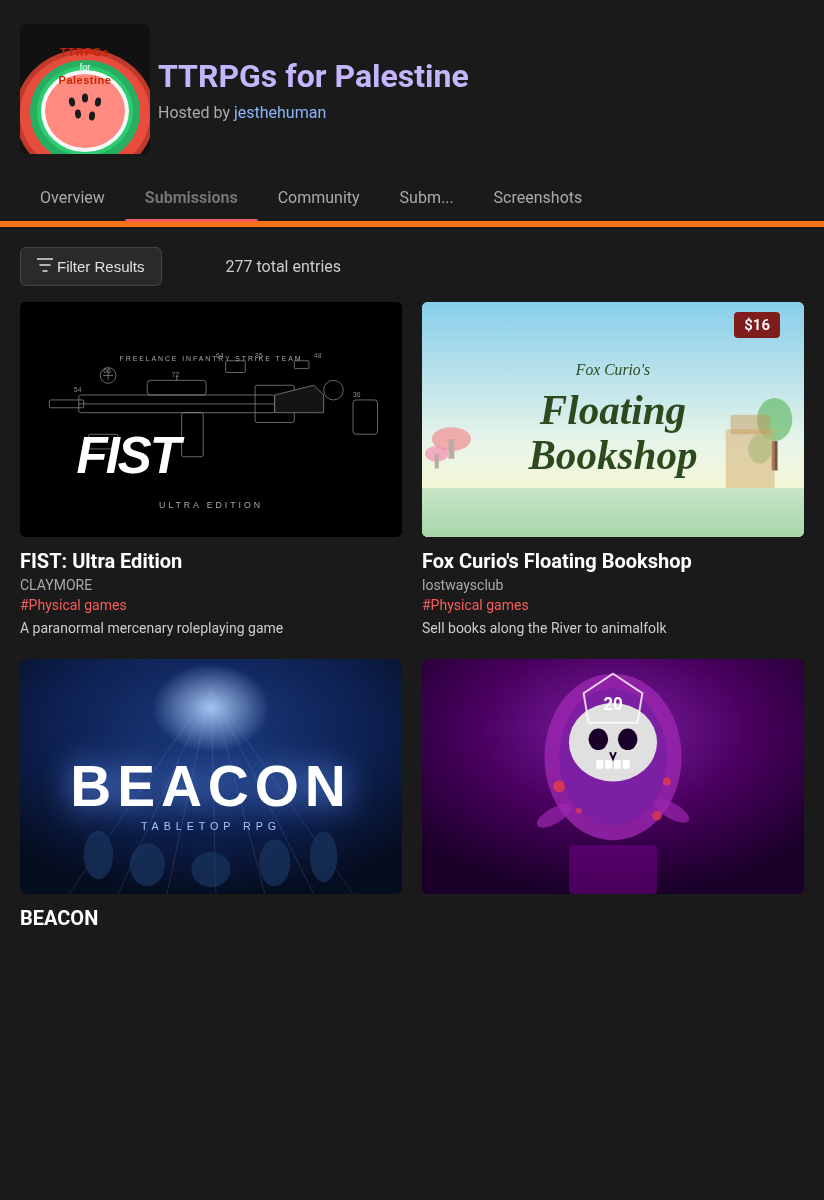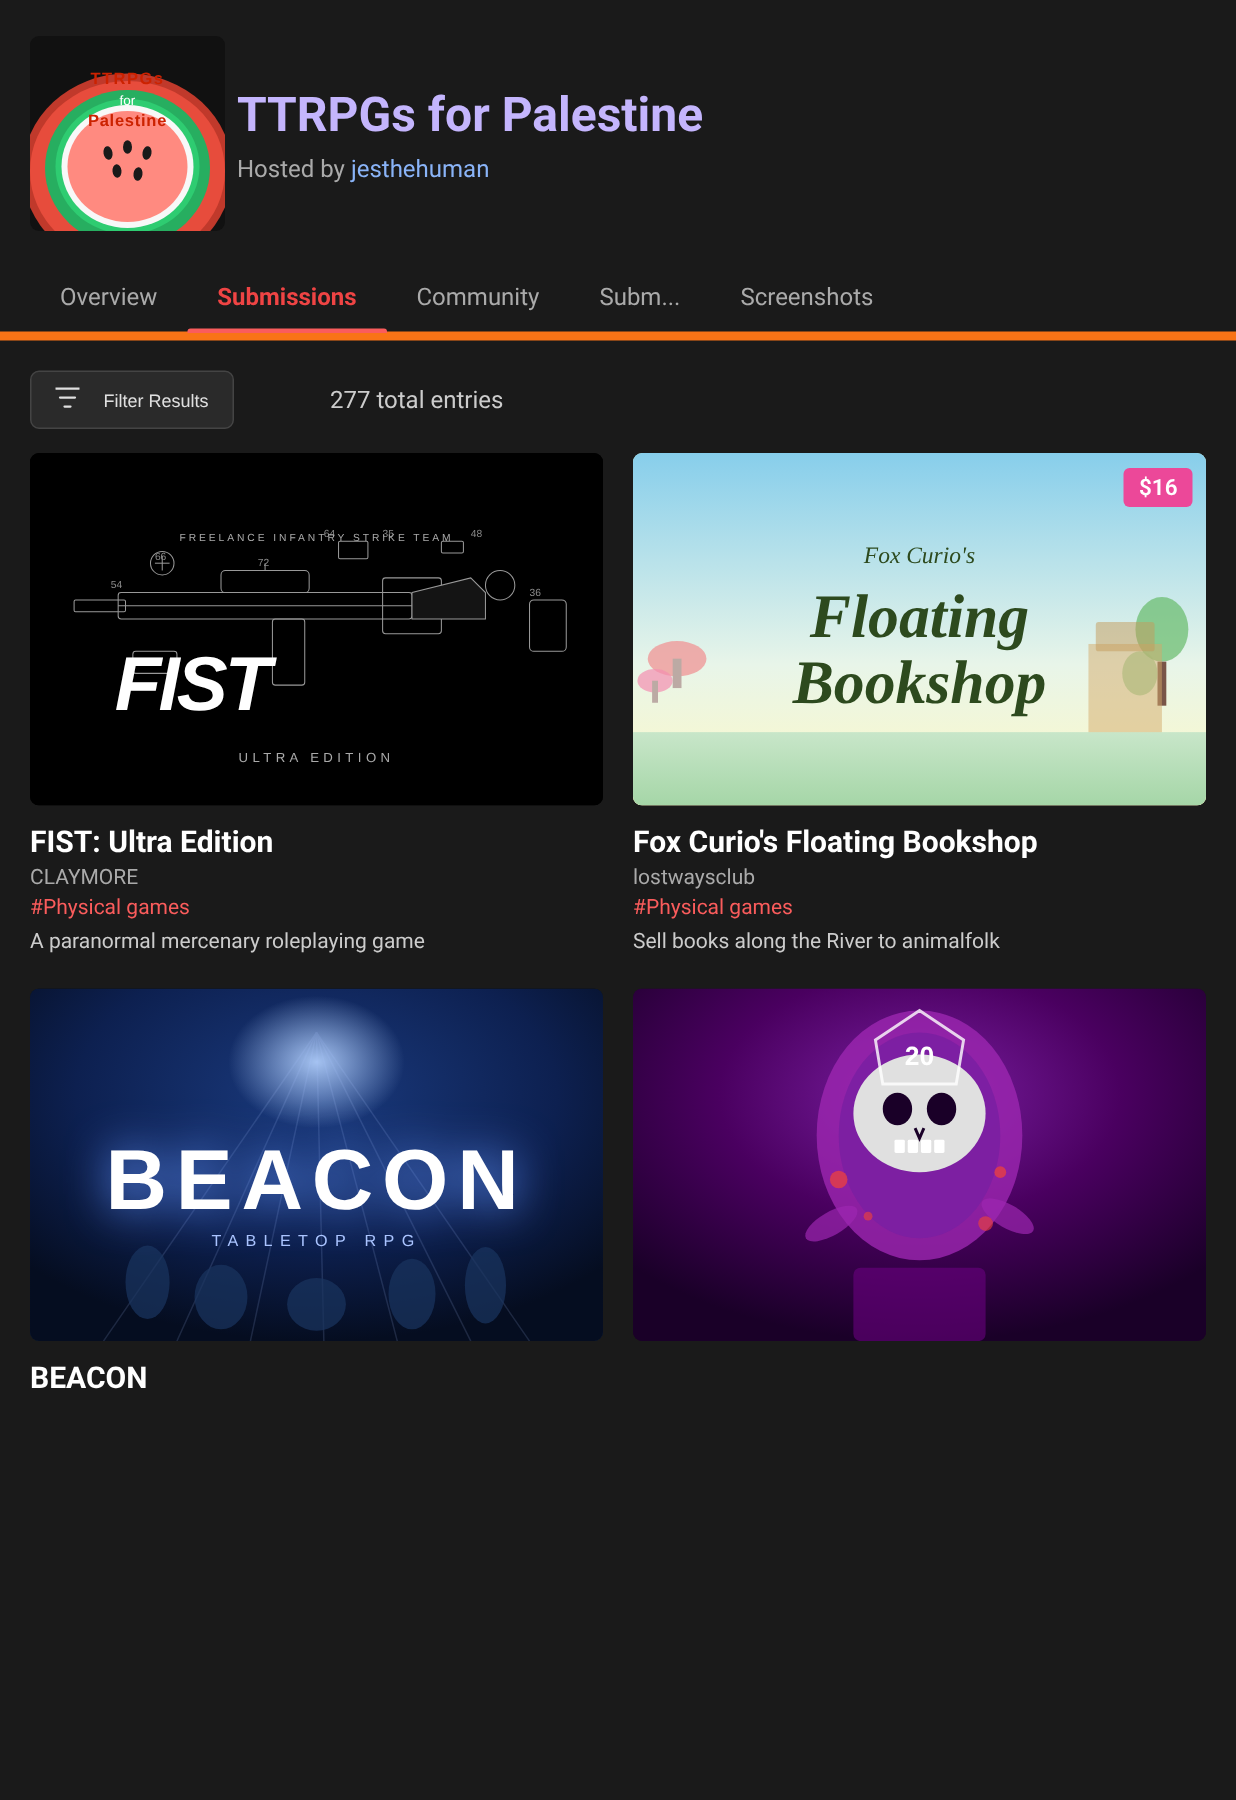--- a/index.html
+++ b/index.html
@@ -47,21 +47,21 @@
     }
     .nav-tab {
       padding: 14px 20px;
       font-size: 16px;
       color: #aaaaaa;
       cursor: pointer;
       position: relative;
       white-space: nowrap;
     }
     .nav-tab.active {
-      color: #ef4444;
+      color: #737373;
       font-weight: 700;
     }
     .nav-tab.active::after {
       content: '';
       position: absolute;
       bottom: -1px;
       left: 0;
       right: 0;
       height: 3px;
       background: #fa5c5c;
@@ -71,27 +71,27 @@
     
     .filter-bar {
       display: flex;
       align-items: center;
       gap: 16px;
       padding: 20px 20px 16px 20px;
     }
     .filter-btn {
       display: flex;
       align-items: center;
-      gap: 16px;
+      gap: 4px;
       background: #2a2a2a;
       border: 1px solid #444;
       border-radius: 6px;
       color: #e0e0e0;
       padding: 10px 16px;
-      font-size: 12px;
+      font-size: 15px;
       cursor: pointer;
     }
     .filter-icon {
       font-size: 14px;
     }
     .total-entries {
       font-size: 16px;
       color: #cccccc;
       margin-left: 48px;
     }
@@ -113,22 +113,22 @@
       width: 100%;
       aspect-ratio: 390/240;
       border-radius: 6px;
       overflow: hidden;
       position: relative;
       background: #111;
     }
     .price-badge {
       position: absolute;
       top: 10px;
-      right: 9px;
-      background: #ec4899;
+      right: 24px;
+      background: #7f1d1d;
       color: #fff;
       font-size: 15px;
       font-weight: 600;
       padding: 4px 10px;
       border-radius: 4px;
     }
 
     
     .thumb-fist {
       background: #000;

